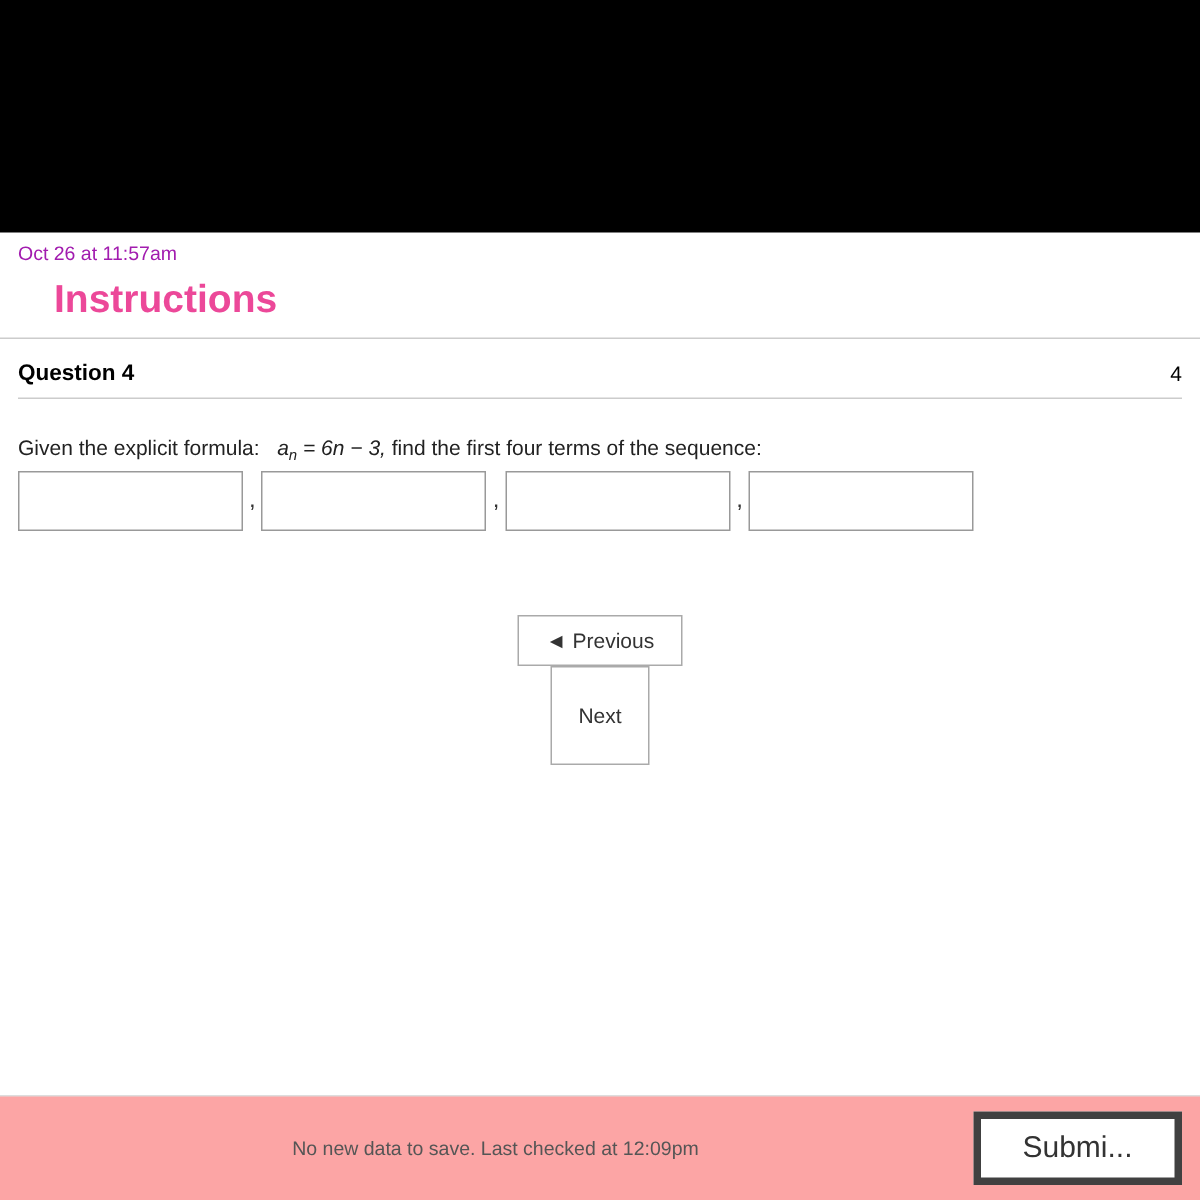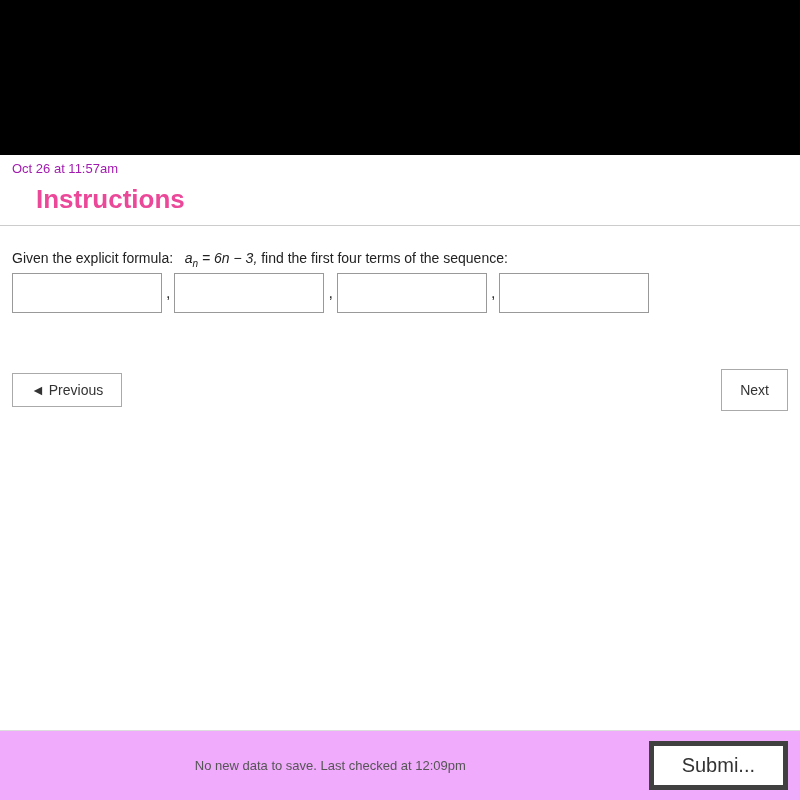--- a/index.html
+++ b/index.html
@@ -96,53 +96,54 @@
       font-size: 16px;
       color: #333;
       margin: 0 4px;
     }
 
     .nav-section {
       display: flex;
       justify-content: space-between;
       align-items: center;
       padding: 40px 12px 16px 12px;
+      flex-direction: column;
     }
 
     .prev-button {
       background: #fff;
       border: 1px solid #aaa;
       padding: 8px 18px;
       font-size: 14px;
       cursor: pointer;
       color: #333;
       display: flex;
       align-items: center;
       gap: 4px;
     }
 
     .next-button {
       background: #fff;
       border: 1px solid #aaa;
-      padding: 12px 18px;
+      padding: 24px 18px;
       font-size: 14px;
       cursor: pointer;
       color: #333;
     }
 
     .footer {
       position: absolute;
       bottom: 0;
       width: 100%;
       display: flex;
       justify-content: flex-end;
       align-items: center;
       padding: 10px 12px;
       border-top: 1px solid #ddd;
-      background: #f0abfc;
+      background: #fca5a5;
     }
 
     .footer-status {
       font-size: 13px;
       color: #555;
       flex: 1;
       text-align: center;
     }
 
     .submit-button {
@@ -163,20 +164,24 @@
 
 <div class="black-bar"></div>
 
 <div class="timestamp">Oct 26 at 11:57am</div>
 
 <div class="instructions-header">
   <h1>Instructions</h1>
 </div>
 
 <div class="question-section">
+  <div class="question-header">
+    <span class="question-title">Question 4</span>
+    <span class="question-points">4</span>
+  </div>
 
   <div class="question-body">
     <div class="question-text">
       <span>Given the explicit formula:</span>
       &nbsp;
       <span class="formula">
         <span>a<sub>n</sub></span>
         <span> = 6n − 3,</span>
       </span>
       <span> find the first four terms of the sequence:</span>

